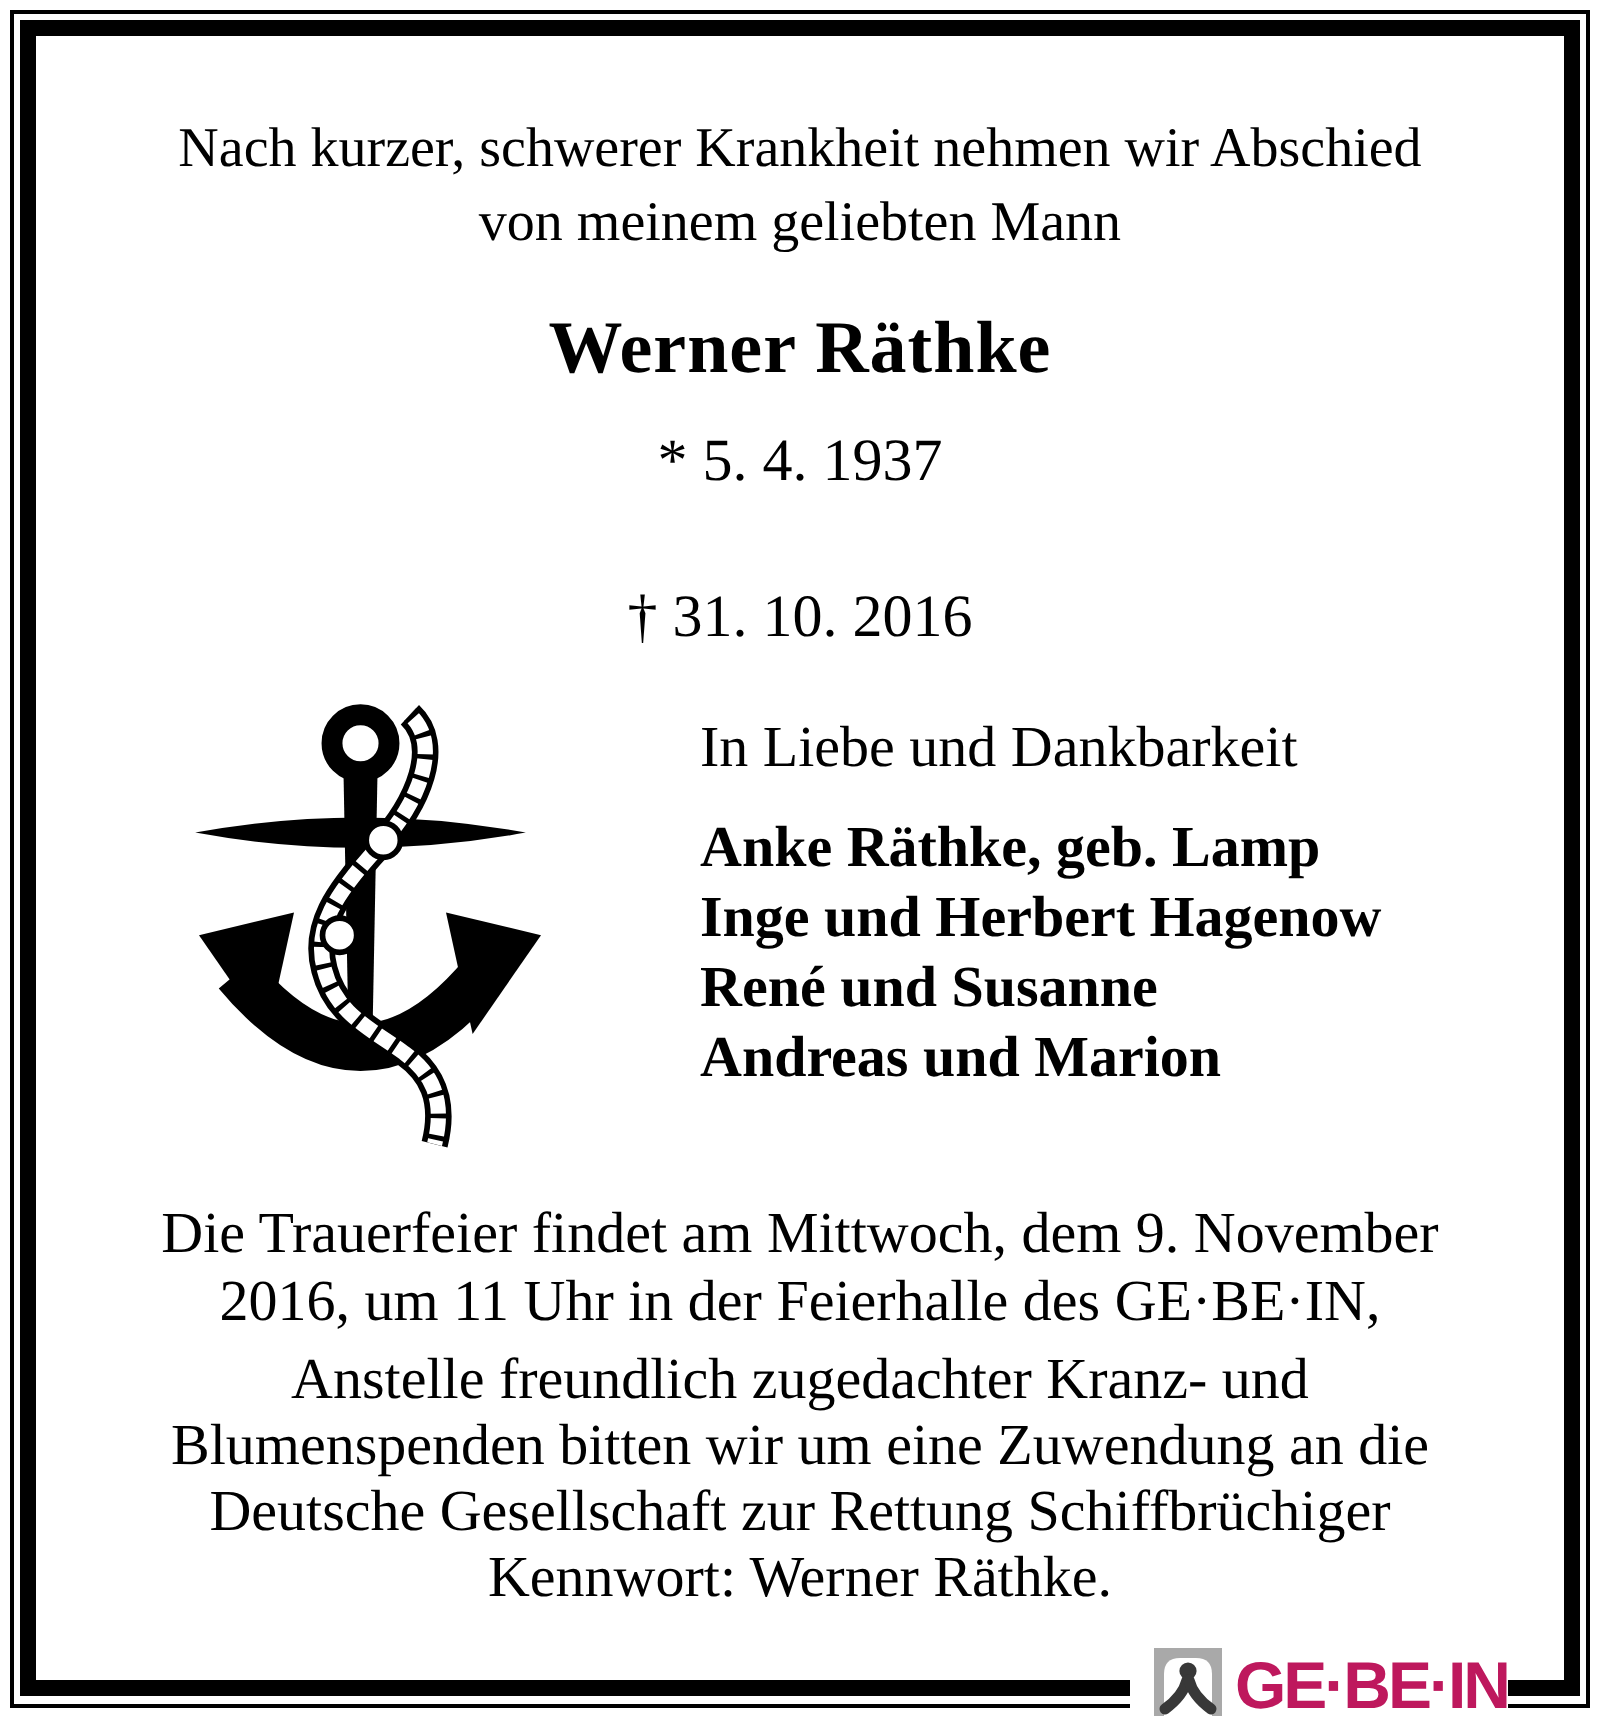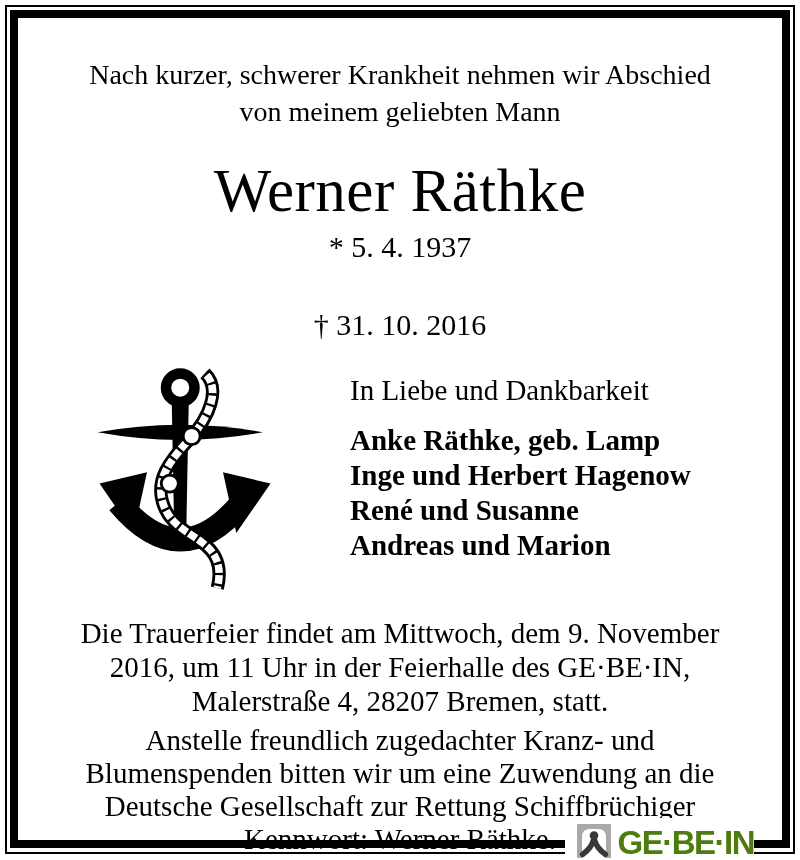--- a/index.html
+++ b/index.html
@@ -26,23 +26,23 @@
     z-index: 1;
   }
   .content {
     position: absolute;
     top: 18px; left: 20px; right: 20px; bottom: 20px;
     text-align: center;
     z-index: 2;
   }
   .intro { margin-top: 38px; font-size: 28px; line-height: 37px; }
   .deceased-name {
-    margin-top: 30px;
-    font-size: 61px;
-    font-weight: normal;
+    margin-top: 14px;
+    font-size: 37px;
+    font-weight: bold;
     letter-spacing: 0.5px;
     line-height: 62px;
   }
   .dates {
     margin-top: 8px;
     font-size: 30px;
     display: flex;
     justify-content: center;
     gap: 44px;
     flex-direction: column;
@@ -77,21 +77,21 @@
     padding-left: 12px;
     z-index: 10;
   }
   .logo-icon { display: block; }
   .logo-text {
     font-family: "Liberation Sans", sans-serif;
     font-weight: bold;
     font-size: 33px;
     line-height: 34px;
     letter-spacing: -1.5px;
-    color: #4d7c0f;
+    color: #be185d;
   }
 </style>
 </head>
 <body>
 
 <div class="page">
   <div class="frame-thin"></div>
   <div class="frame-thick"></div>
 
   <div class="content">
@@ -137,21 +137,20 @@
             <div class="mourner">Inge und Herbert Hagenow</div>
             <div class="mourner">René und Susanne</div>
             <div class="mourner">Andreas und Marion</div>
           </div>
       </div>
     </div>
 
     <div class="para funeral">
         <div class="line">Die Trauerfeier findet am Mittwoch, dem 9. November</div>
         <div class="line">2016, um 11 Uhr in der Feierhalle des GE·BE·IN,</div>
-        <div class="line">Malerstraße 4, 28207 Bremen, statt.</div>
       </div>
 
     <div class="para donation">
         <div class="line">Anstelle freundlich zugedachter Kranz- und</div>
         <div class="line">Blumenspenden bitten wir um eine Zuwendung an die</div>
         <div class="line">Deutsche Gesellschaft zur Rettung Schiffbrüchiger</div>
         <div class="line">Kennwort: Werner Räthke.</div>
       </div>
 
   </div>

